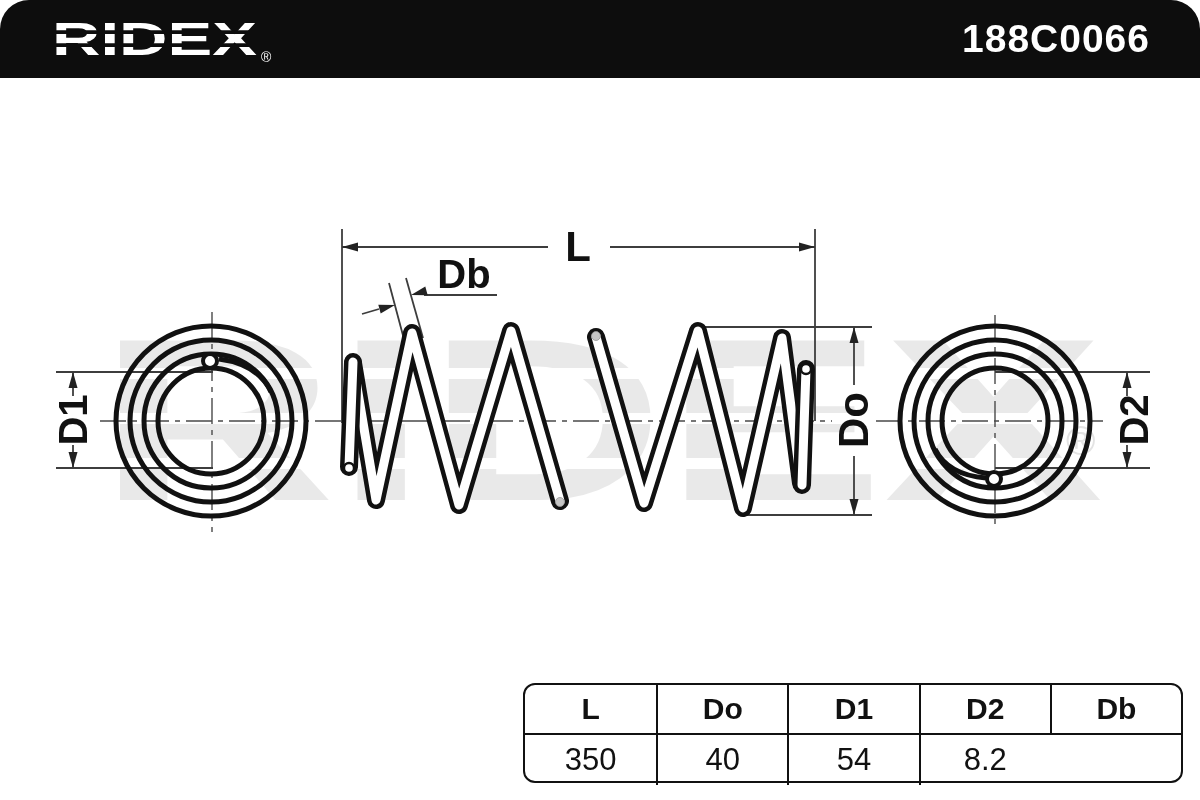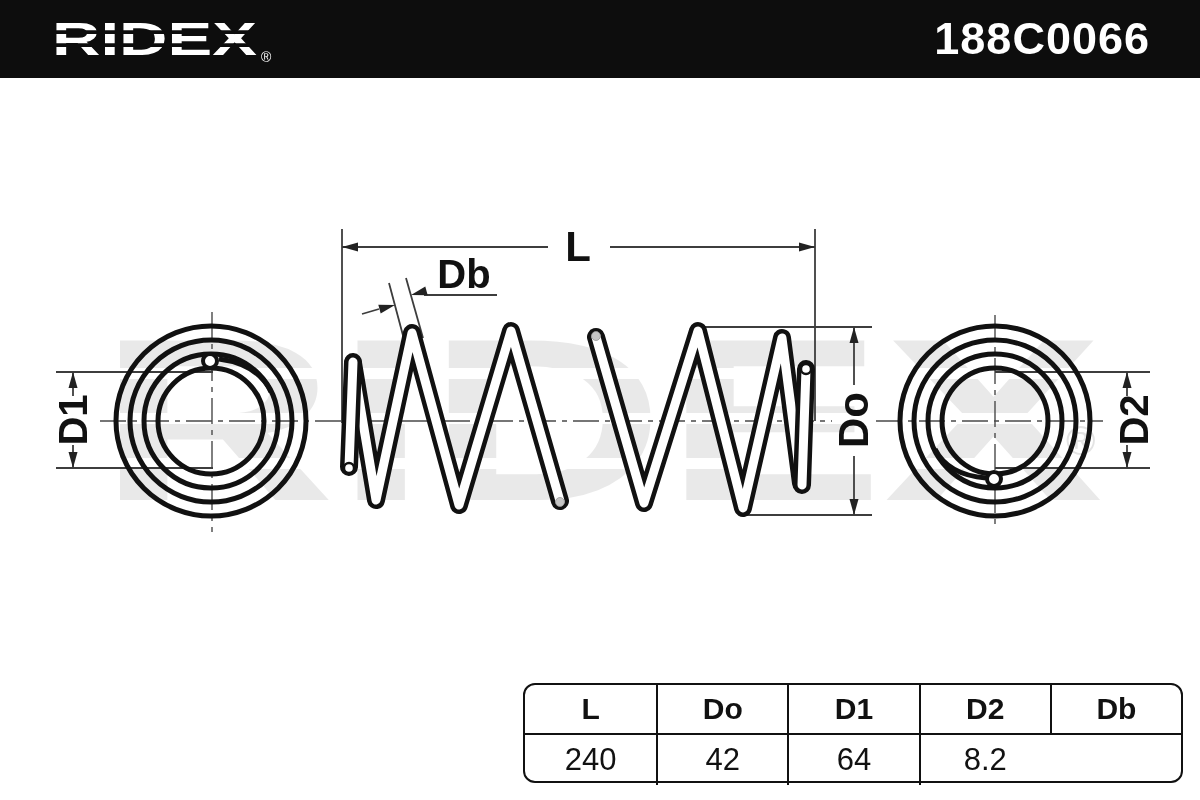--- a/index.html
+++ b/index.html
@@ -1,22 +1,22 @@
 <!DOCTYPE html>
 <html><head>
 <meta charset="utf-8">
 <style>
   html,body{margin:0;padding:0;background:#fff;}
   .page{position:relative;width:1200px;height:800px;background:#ffffff;overflow:hidden;
-        font-family:"Liberation Sans",sans-serif;}
+        font-family:"Liberation Sans",sans-serif;border-radius:29px;}
   
   .header{position:absolute;left:0;top:0;width:1200px;height:78px;background:#0d0d0d;}
   .logo-wrap{position:absolute;left:52px;top:11px;}
   .part-number{position:absolute;right:50px;top:0;height:81px;line-height:78px;
-               color:#ffffff;font-size:45px;font-weight:bold;letter-spacing:1px;}
+               color:#ffffff;font-size:39px;font-weight:bold;letter-spacing:1px;}
   
   .drawing{position:absolute;left:0;top:0;width:1200px;height:800px;}
   
   .spec-table{position:absolute;left:523px;top:683px;width:660px;height:100px;
               border:2.5px solid #111;border-radius:12px;display:grid;
               grid-template-columns:repeat(5,1fr);grid-template-rows:50px 50px;
               background:#fff;box-sizing:border-box;}
   .spec-table .cell{display:flex;align-items:center;justify-content:center;
                     border-left:2px solid #111;font-size:31px;color:#111;}
   .spec-table .cell.first{border-left:none;}
@@ -160,19 +160,19 @@
       <circle cx="806" cy="369" r="5" fill="#ffffff" stroke="#111" stroke-width="2.4"></circle>
     </g>
   </svg>
 
   <div class="spec-table">
     <div class="cell head first">L</div>
     <div class="cell head">Do</div>
     <div class="cell head">D1</div>
     <div class="cell head">D2</div>
     <div class="cell head">Db</div>
-    <div class="cell first">240</div>
-    <div class="cell">42</div>
-    <div class="cell">64</div>
+    <div class="cell first">350</div>
+    <div class="cell">40</div>
+    <div class="cell">54</div>
     <div class="cell">8.2</div>
   </div>
 
 </div>
 
 </body></html>

